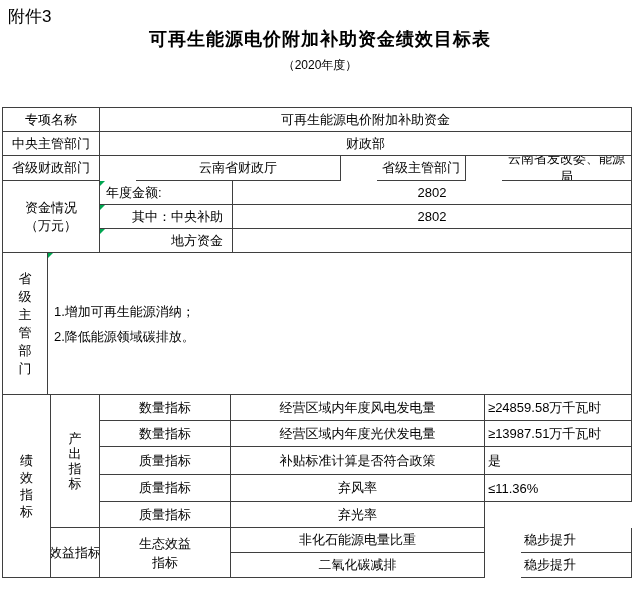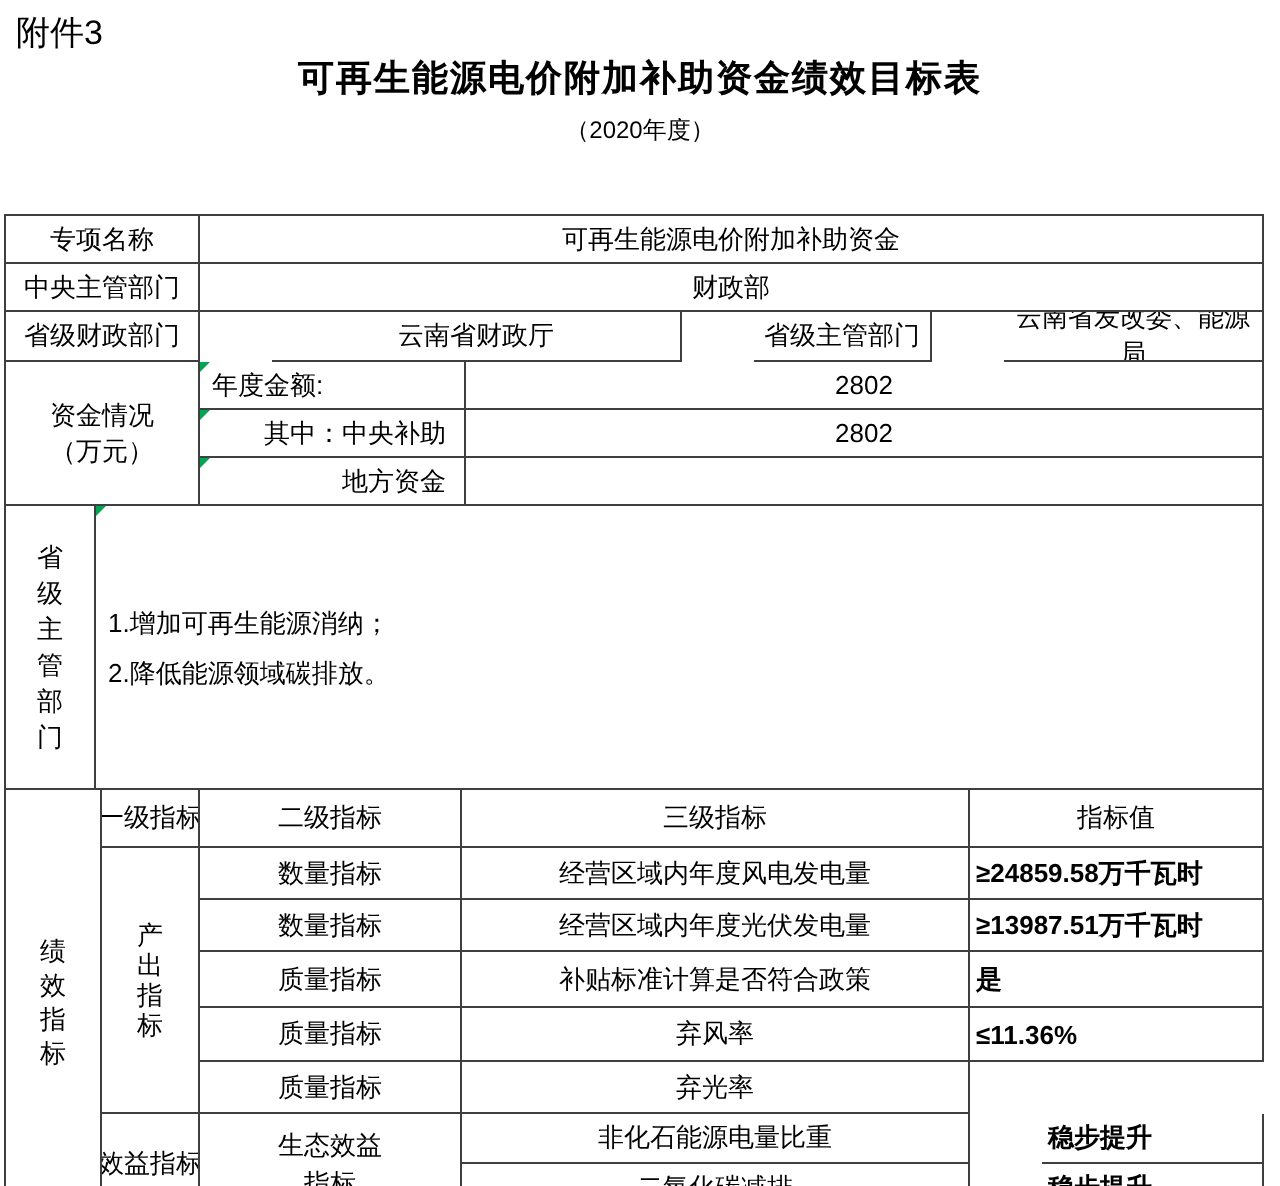--- a/index.html
+++ b/index.html
@@ -41,21 +41,21 @@
   .h24{height:24px;}
   .h25{height:25px;gap:36px;}
   .h26{height:26px;}
   .h27{height:27px;}
   .h28{height:28px;}
   .h29{height:29px;}
   .h142{height:142px;}
   
   .a-left{justify-content:flex-start;padding-left:6px;text-align:left;}
   .a-right{justify-content:flex-end;padding-right:9px;text-align:center;}
-  .a-vleft{justify-content:flex-start;padding-left:3px;text-align:right;font-weight:bold;}
+  .a-vleft{justify-content:flex-start;padding-left:3px;text-align:right;}
   .tight{white-space:nowrap;}
   .pl{white-space:pre-line;}
   .lh18{line-height:18px;}
   .lh20{line-height:19px;}
   
   .vt{word-break:break-all;text-align:center;width:15px;}
   .vt-goal{line-height:18px;}
   .vt-perf{line-height:17px;}
   .vt-out{line-height:15px;}
   .goal-content{
@@ -132,26 +132,20 @@
 2.降低能源领域碳排放。</span>
     </div>
   </div>
 
   <div class="grp">
     <div class="c w-pA">
       <div class="vt vt-perf">绩效指标</div>
     </div>
     <div class="stack">
 
-      <div class="row h29">
-        <div class="c w-pB tight">一级指标</div>
-        <div class="c w-pC">二级指标</div>
-        <div class="c w-pD">三级指标</div>
-        <div class="c fx">指标值</div>
-      </div>
 
       <div class="grp">
         <div class="c w-pB">
           <div class="vt vt-out">产出指标</div>
         </div>
         <div class="stack">
           <div class="row h26">
             <div class="c w-pC">数量指标</div>
             <div class="c w-pD">经营区域内年度风电发电量</div>
             <div class="c fx a-vleft">≥24859.58万千瓦时</div>

